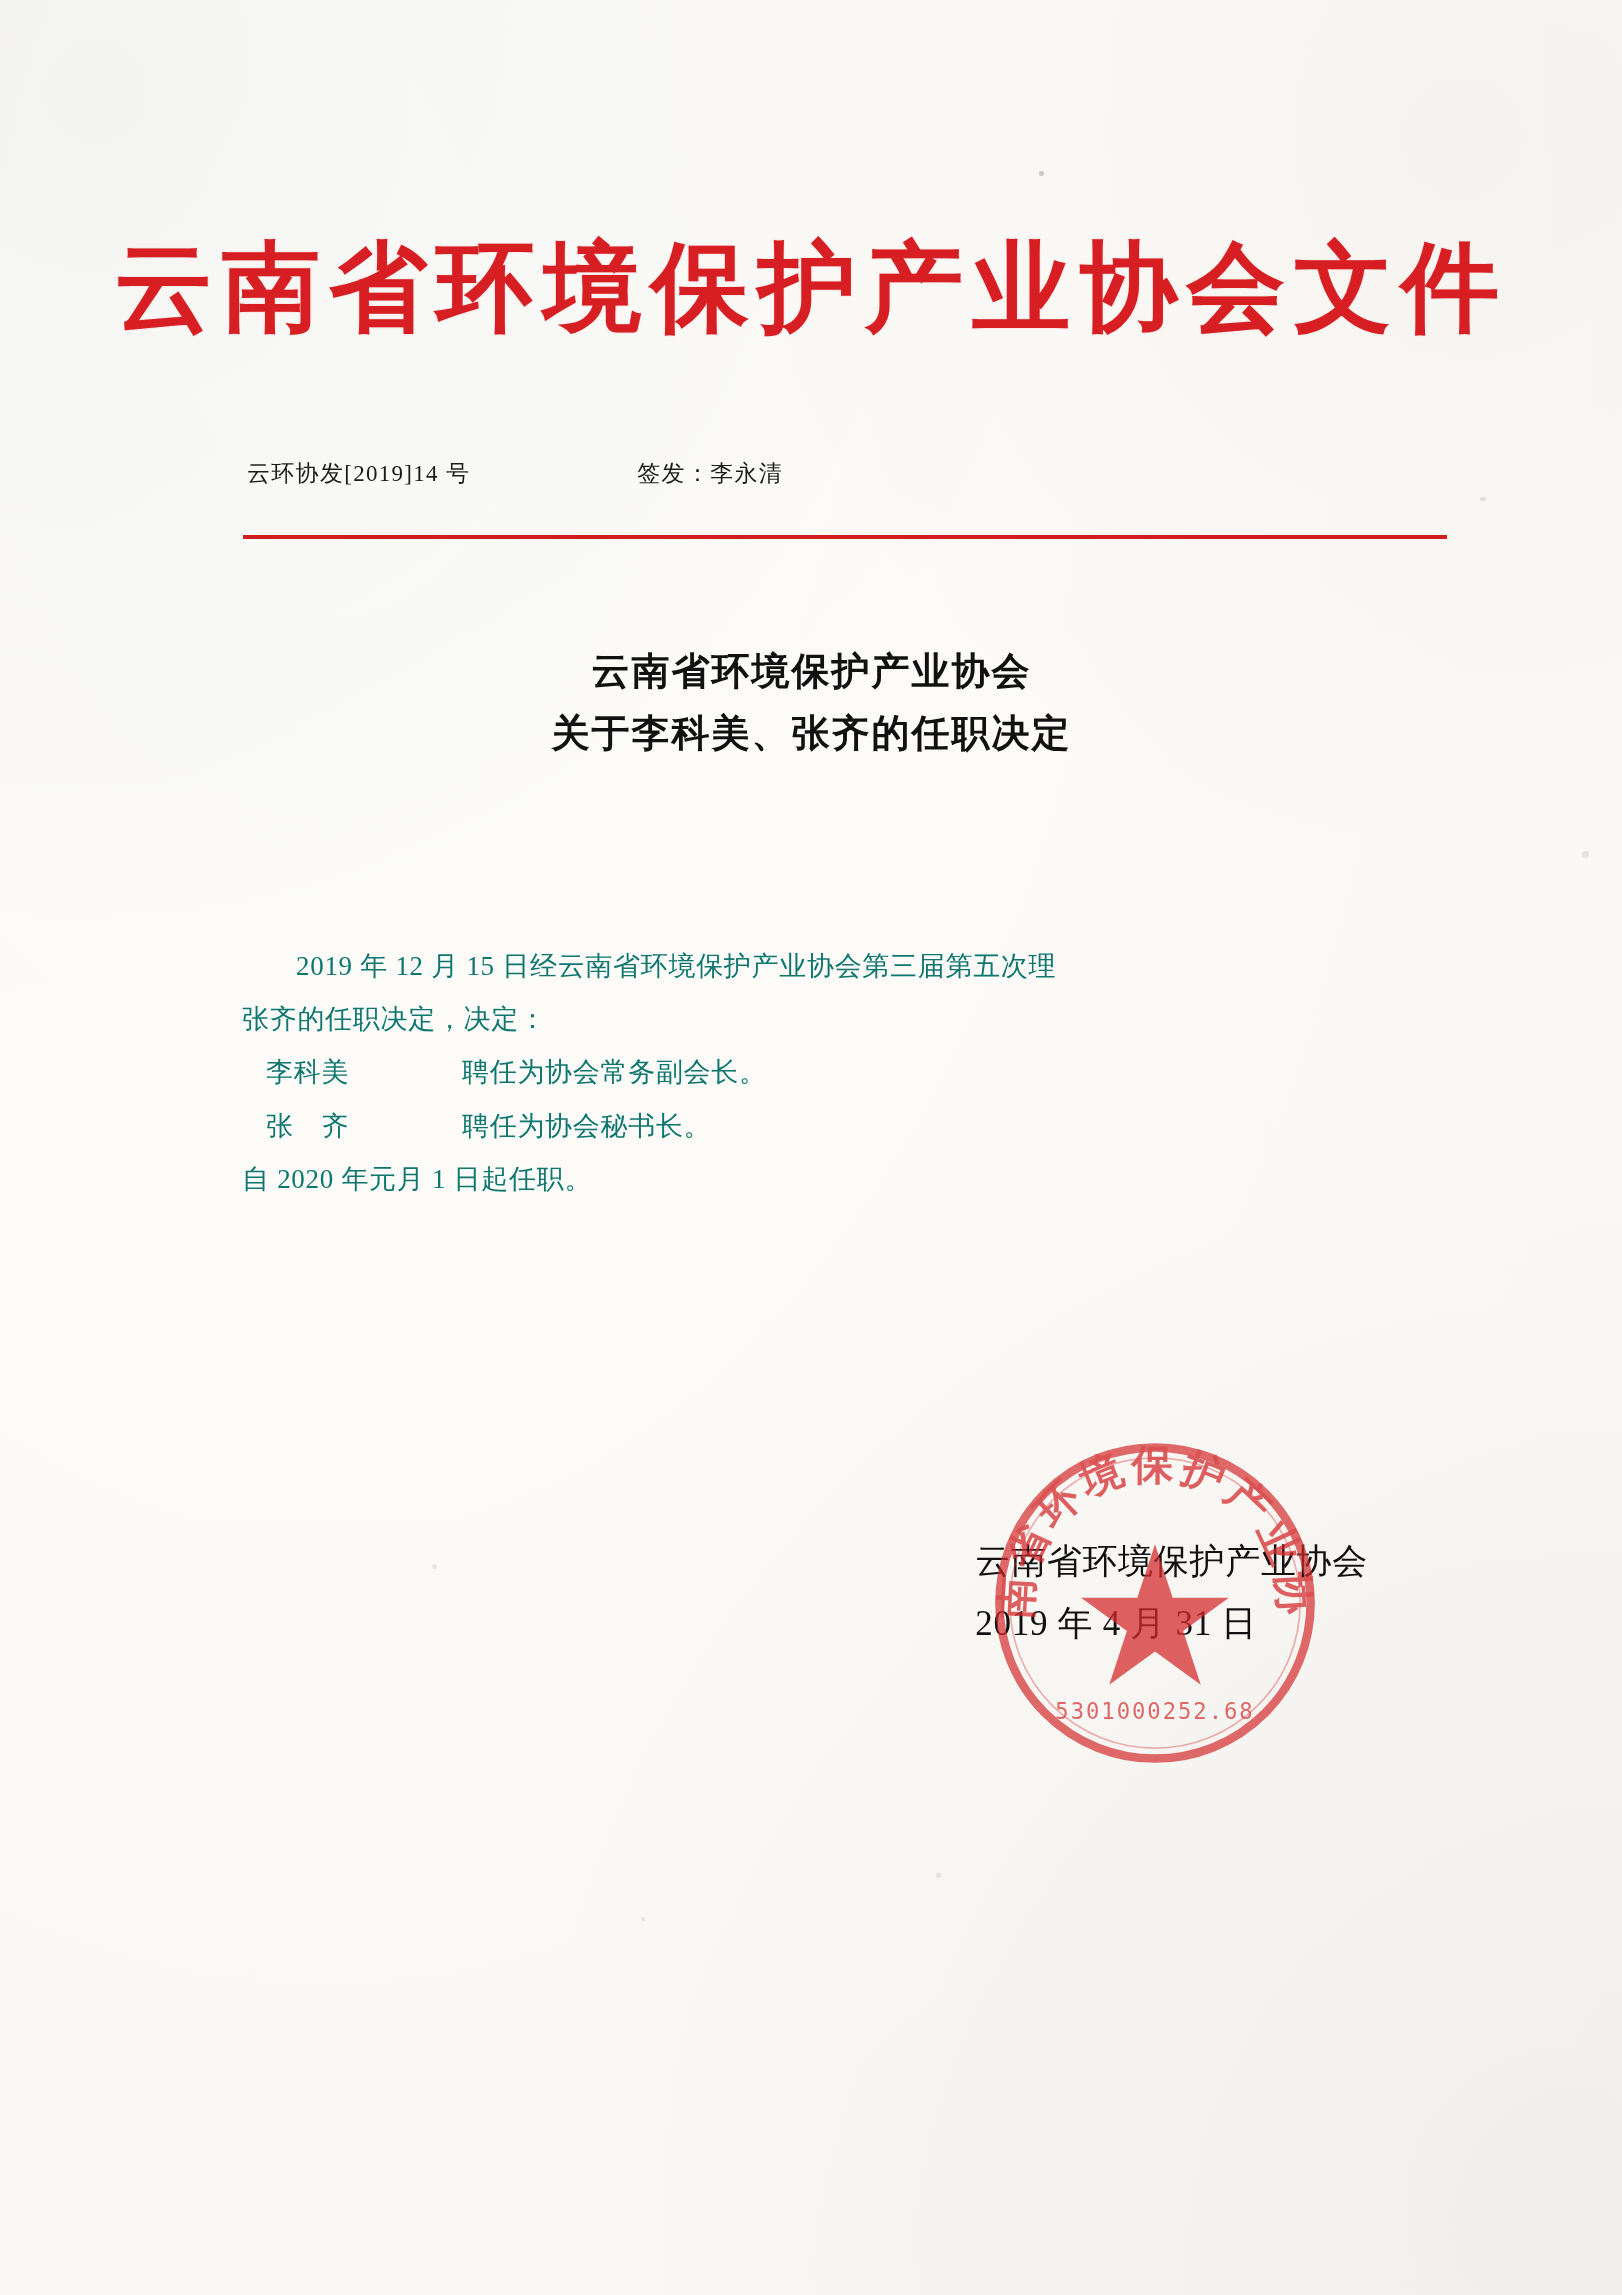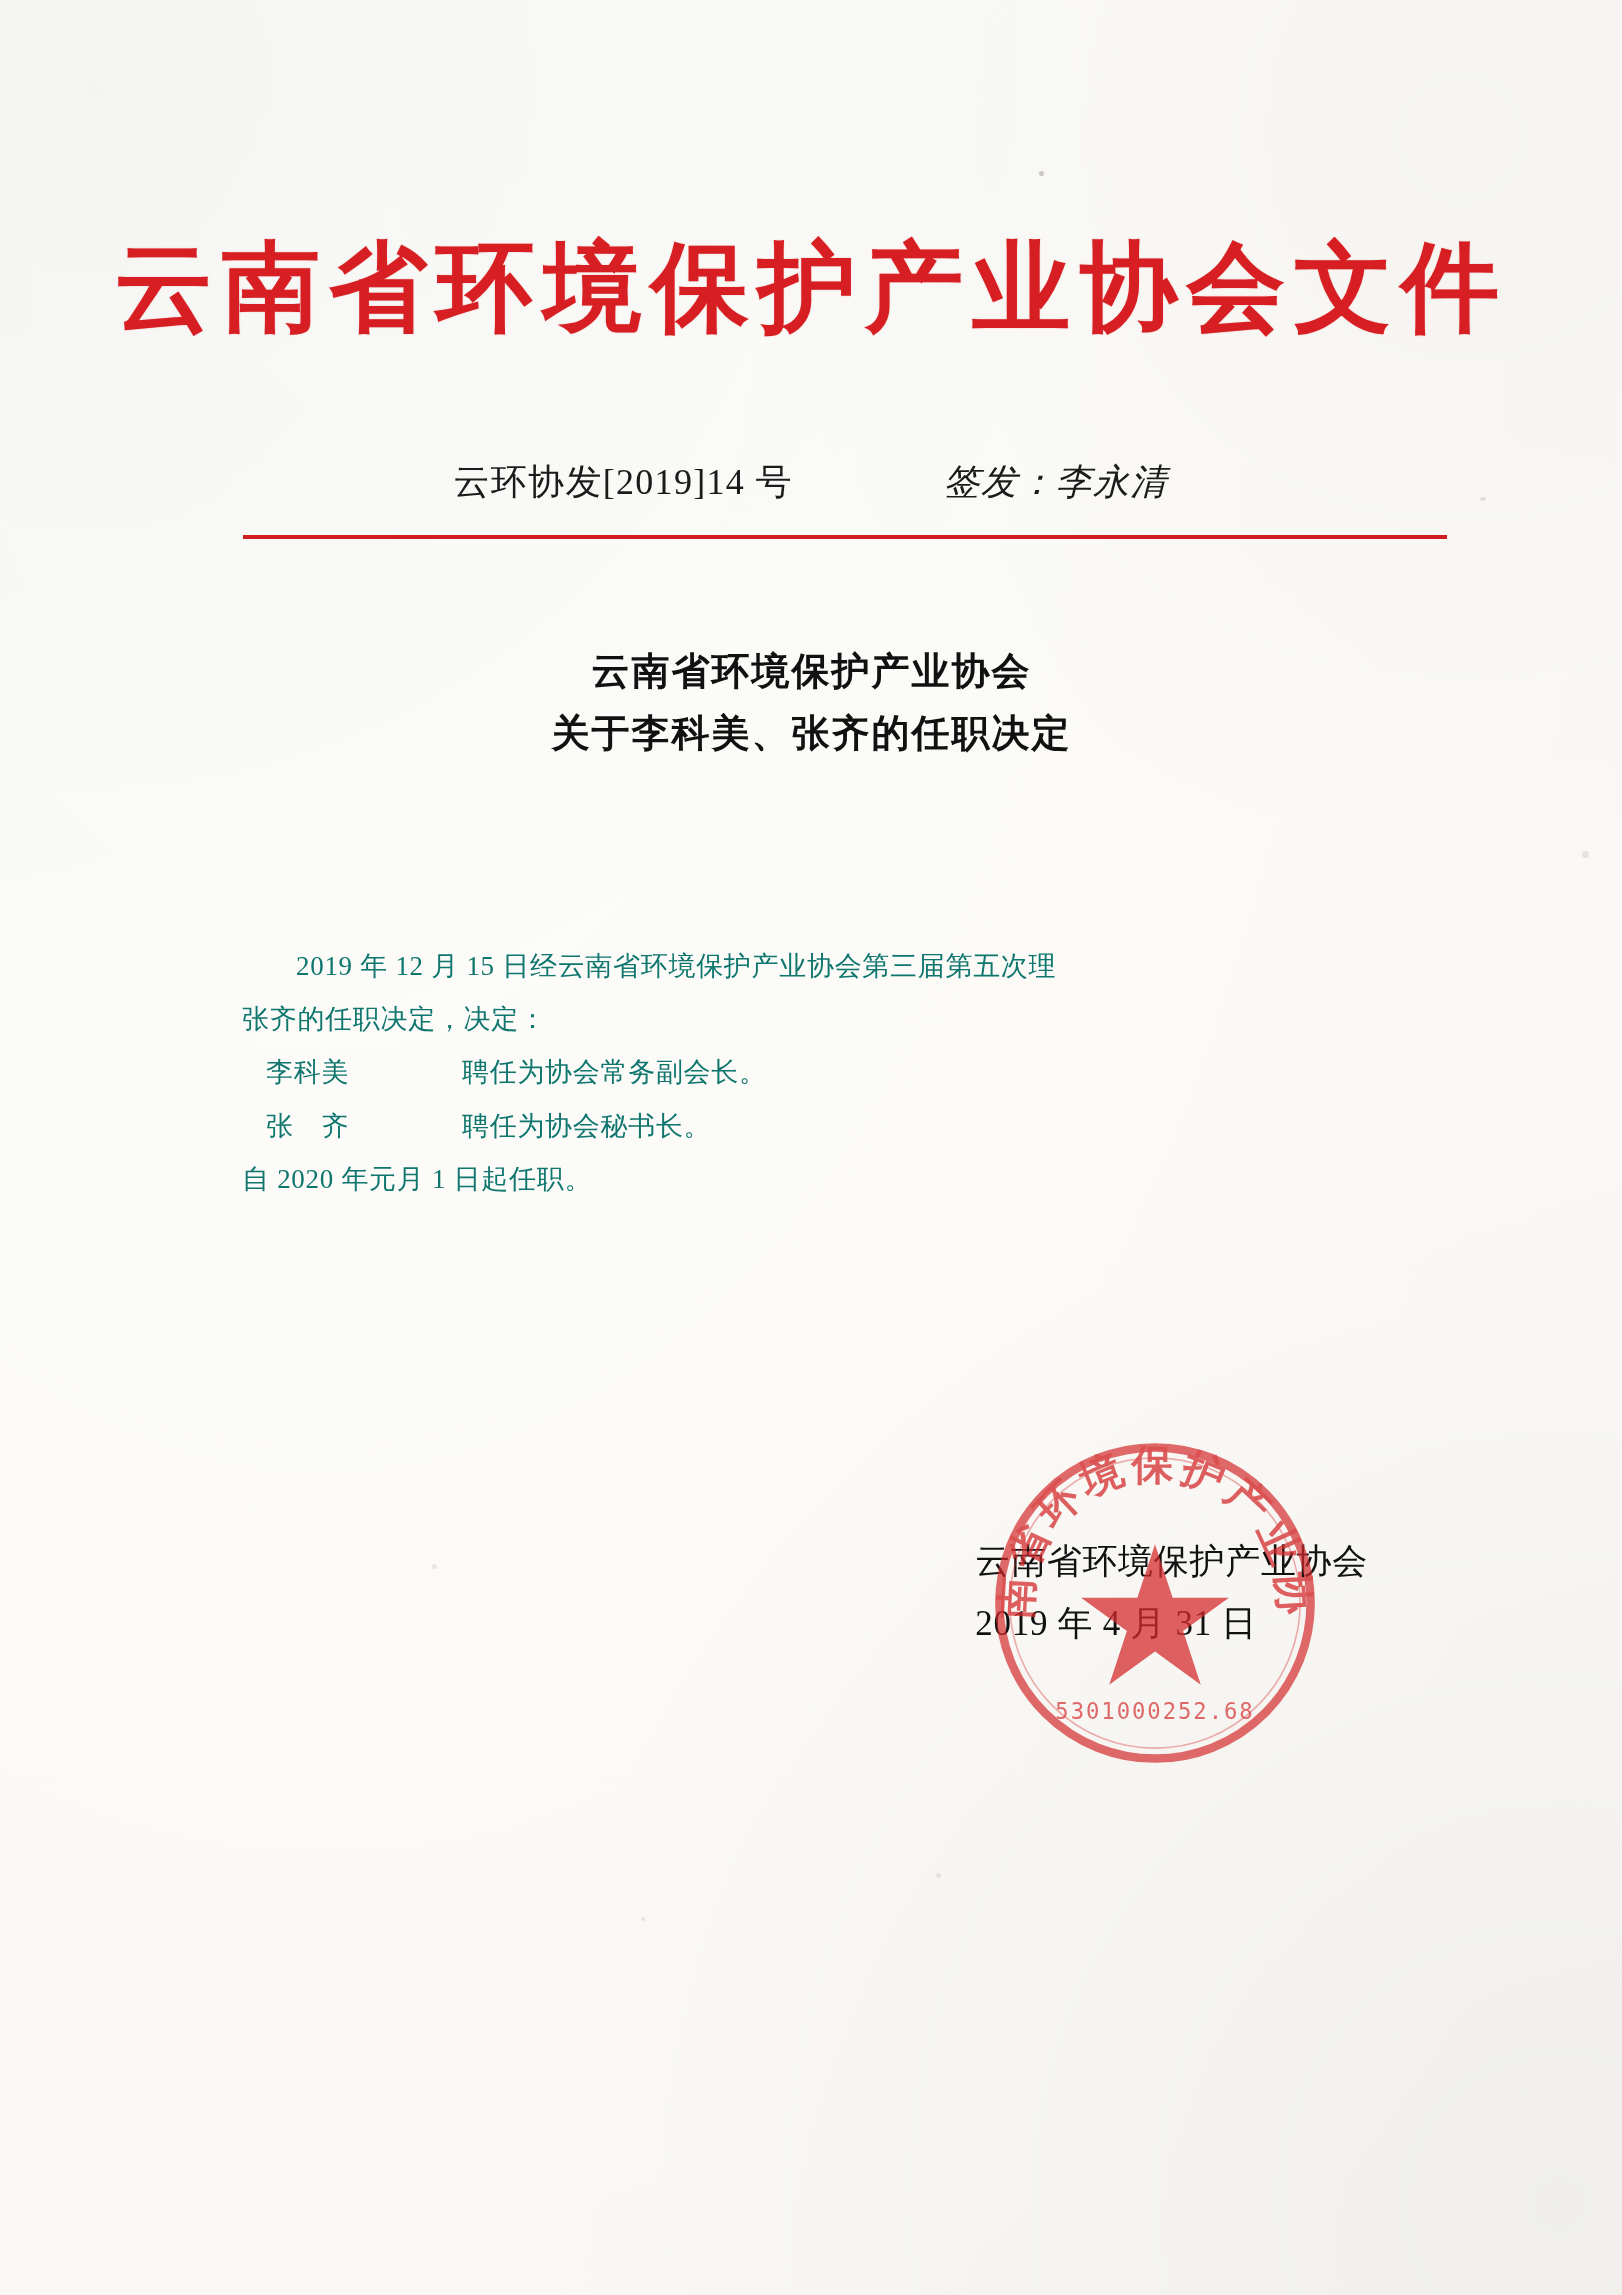--- a/index.html
+++ b/index.html
@@ -66,32 +66,31 @@
     text-shadow: 0 0 1.3px rgba(215,31,35,0.35);
   }
 
   
   .docnum-row {
     position: absolute;
     left: 247px;
     right: 249px;
     top: 458px;
     display: flex;
-    justify-content: center;
+    justify-content: flex-start;
     align-items: baseline;
-    font-size: 36px;
+    font-size: 23px;
     color: #1b1b1b;
     letter-spacing: 1.3px;
   }
   .docnum {
     margin-right: 151px;
   }
   .signer {
-    margin-left: 0;
-    font-style: italic;
+    margin-left: 16px;
   }
 
   .red-rule {
     position: absolute;
     left: 243px;
     width: 1204px;
     top: 535px;
     height: 3.9px;
     background: #cf1d21;
   }

